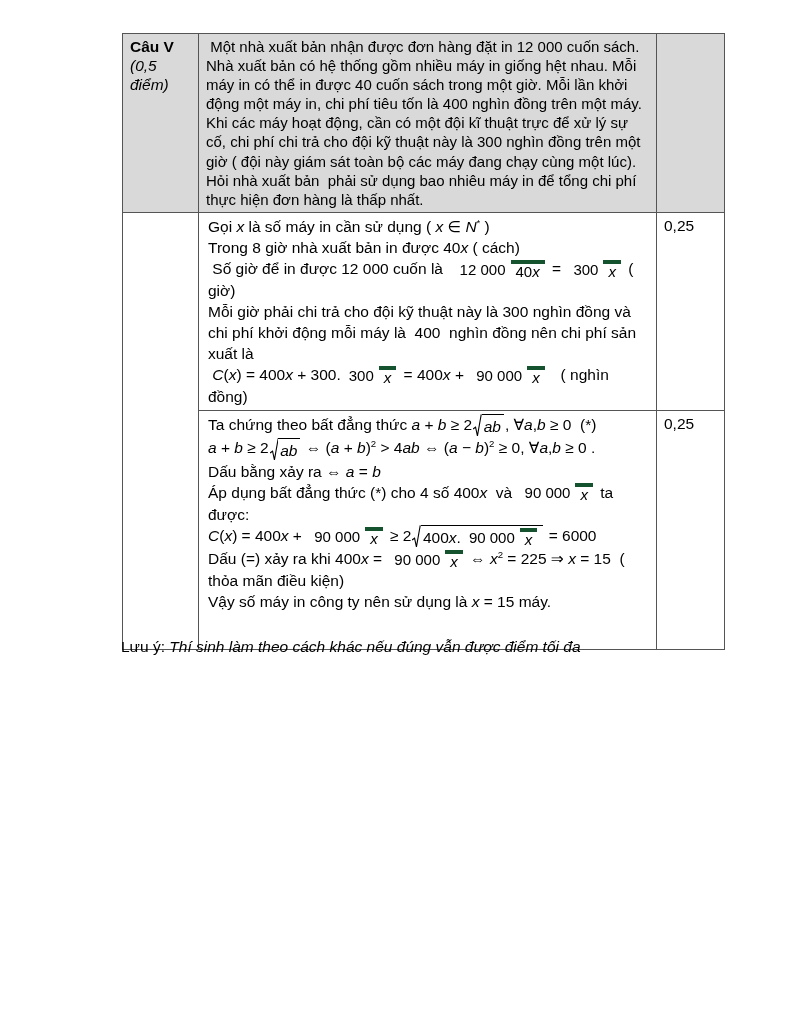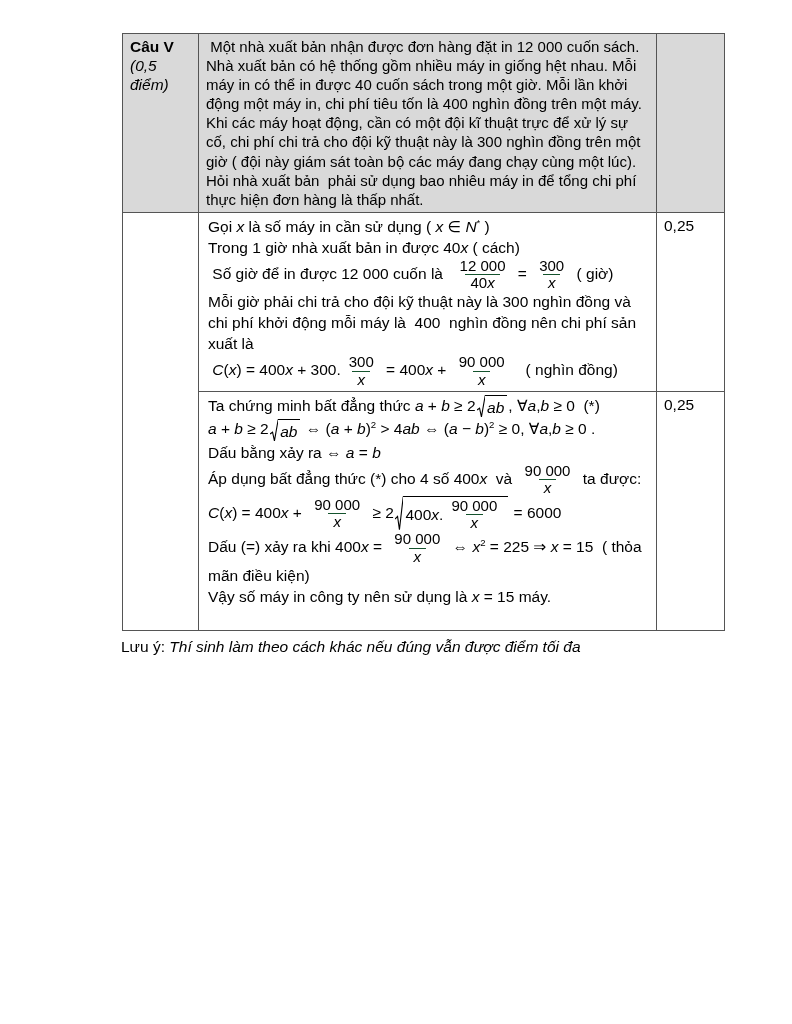--- a/index.html
+++ b/index.html
@@ -19,25 +19,25 @@
   .q-points{font-style:italic; font-size:15.5px; line-height:19px;}
   .statement{
     font-size:15px; line-height:19.1px; white-space:pre-wrap; padding:3px 8px 3px 7px;
   }
   .sol-cell{padding:3px 8px 3px 9px;}
   .sol-line{font-size:15.5px; line-height:21px; margin:0;}
   .seg{white-space:pre-wrap;}
   .seg-i{font-style:italic;}
   .seg-sup{vertical-align:super; font-size:0.62em; line-height:0;}
   .frac{
-    display:inline-flex; flex-direction:column; align-items:center;
+    display:inline-flex; flex-direction:row; align-items:center;
     vertical-align:middle; margin:0 3px; text-align:center; font-size:0.97em;
   }
   .frac .num,.frac .den{display:block; padding:0 5px; line-height:1.08;}
-  .frac .den{border-top:1px solid #14532d;}
+  .frac .den{border-top:4px solid #14532d;}
   .sqrt{display:inline-flex; align-items:stretch; vertical-align:middle; margin:0 1px;}
   .sqrt-sign{width:0.55em; align-self:stretch; flex:0 0 auto;}
   .sqrt-body{
     border-top:1px solid #000; padding:1px 3px 0 2px;
     display:inline-flex; align-items:center;
   }
   .footer-note{
     position:absolute; left:121px; top:637px; font-size:15.5px; line-height:20px;
   }
   .footer-note .italic{font-style:italic;text-align:center;}
@@ -61,21 +61,21 @@
         <div class="q-points">(0,5 điểm)</div>
       </td>
       <td class="statement"> Một nhà xuất bản nhận được đơn hàng đặt in 12 000 cuốn sách. Nhà xuất bản có hệ thống gồm nhiều máy in giống hệt nhau. Mỗi máy in có thể in được 40 cuốn sách trong một giờ. Mỗi lần khởi động một máy in, chi phí tiêu tốn là 400 nghìn đồng trên một máy. Khi các máy hoạt động, cần có một đội kĩ thuật trực để xử lý sự cố, chi phí chi trả cho đội kỹ thuật này là 300 nghìn đồng trên một giờ ( đội này giám sát toàn bộ các máy đang chạy cùng một lúc). Hỏi nhà xuất bản  phải sử dụng bao nhiêu máy in để tổng chi phí thực hiện đơn hàng là thấp nhất.</td>
       <td class="col-score"></td>
     </tr>
 
     <tr style="height:155px;">
       <td class="col-q" rowspan="2"></td>
       <td class="sol-cell">
         <div class="sol-line"><span class="seg seg-r">Gọi </span><span class="seg seg-i">x</span><span class="seg seg-r"> là số máy in cần sử dụng ( </span><span class="seg seg-i">x</span><span class="seg seg-r"> ∈ </span><span class="seg seg-i">N</span><span class="seg seg-sup">*</span><span class="seg seg-r"> )</span></div>
-        <div class="sol-line"><span class="seg seg-r">Trong 1 giờ nhà xuất bản in được </span><span class="seg seg-r">40</span><span class="seg seg-i">x</span><span class="seg seg-r"> ( cách)</span></div>
+        <div class="sol-line"><span class="seg seg-r">Trong 8 giờ nhà xuất bản in được </span><span class="seg seg-r">40</span><span class="seg seg-i">x</span><span class="seg seg-r"> ( cách)</span></div>
         <div class="sol-line"><span class="seg seg-r"> Số giờ để in được 12 000 cuốn là  </span><span class="frac">
                 <span class="num"><span class="seg seg-r">12 000</span></span>
                 <span class="den"><span class="seg seg-r">40</span><span class="seg seg-i">x</span></span>
               </span><span class="seg seg-r"> = </span><span class="frac">
                 <span class="num"><span class="seg seg-r">300</span></span>
                 <span class="den"><span class="seg seg-i">x</span></span>
               </span><span class="seg seg-r"> ( giờ)</span></div>
         <div class="sol-line"><span class="seg seg-r">Mỗi giờ phải chi trả cho đội kỹ thuật này là 300 nghìn đồng và chi phí khởi động mỗi máy là  400  nghìn đồng nên chi phí sản xuất là</span></div>
         <div class="sol-line"><span class="seg seg-r"> </span><span class="seg seg-i">C</span><span class="seg seg-r">(</span><span class="seg seg-i">x</span><span class="seg seg-r">) = 400</span><span class="seg seg-i">x</span><span class="seg seg-r"> + 300.</span><span class="frac">
                 <span class="num"><span class="seg seg-r">300</span></span>
@@ -85,21 +85,21 @@
                 <span class="den"><span class="seg seg-i">x</span></span>
               </span><span class="seg seg-r">   ( nghìn đồng)</span></div>
       </td>
       <td class="col-score">
         <span>0,25</span>
       </td>
     </tr>
 
     <tr style="height:239px;">
       <td class="sol-cell">
-        <div class="sol-line"><span class="seg seg-r">Ta chứng minh bất đẳng thức </span><span class="seg seg-i">a</span><span class="seg seg-r"> + </span><span class="seg seg-i">b</span><span class="seg seg-r"> ≥ 2</span><span class="sqrt">
+        <div class="sol-line"><span class="seg seg-r">Ta chứng theo bất đẳng thức </span><span class="seg seg-i">a</span><span class="seg seg-r"> + </span><span class="seg seg-i">b</span><span class="seg seg-r"> ≥ 2</span><span class="sqrt">
                 <svg class="sqrt-sign" viewBox="0 0 10 20" preserveAspectRatio="none">
                   <path d="M0 13 L3 11.5 L5.2 19 L9.6 0.6 L10 0.6" fill="none" stroke="#000" stroke-width="1.1" vector-effect="non-scaling-stroke"></path>
                 </svg>
                 <span class="sqrt-body">
                   <span class="seg seg-i">ab</span>
                 </span>
               </span><span class="seg seg-r">, ∀</span><span class="seg seg-i">a</span><span class="seg seg-r">,</span><span class="seg seg-i">b</span><span class="seg seg-r"> ≥ 0  (*)</span></div>
         <div class="sol-line"><span class="seg seg-i">a</span><span class="seg seg-r"> + </span><span class="seg seg-i">b</span><span class="seg seg-r"> ≥ 2</span><span class="sqrt">
                 <svg class="sqrt-sign" viewBox="0 0 10 20" preserveAspectRatio="none">
                   <path d="M0 13 L3 11.5 L5.2 19 L9.6 0.6 L10 0.6" fill="none" stroke="#000" stroke-width="1.1" vector-effect="non-scaling-stroke"></path>

